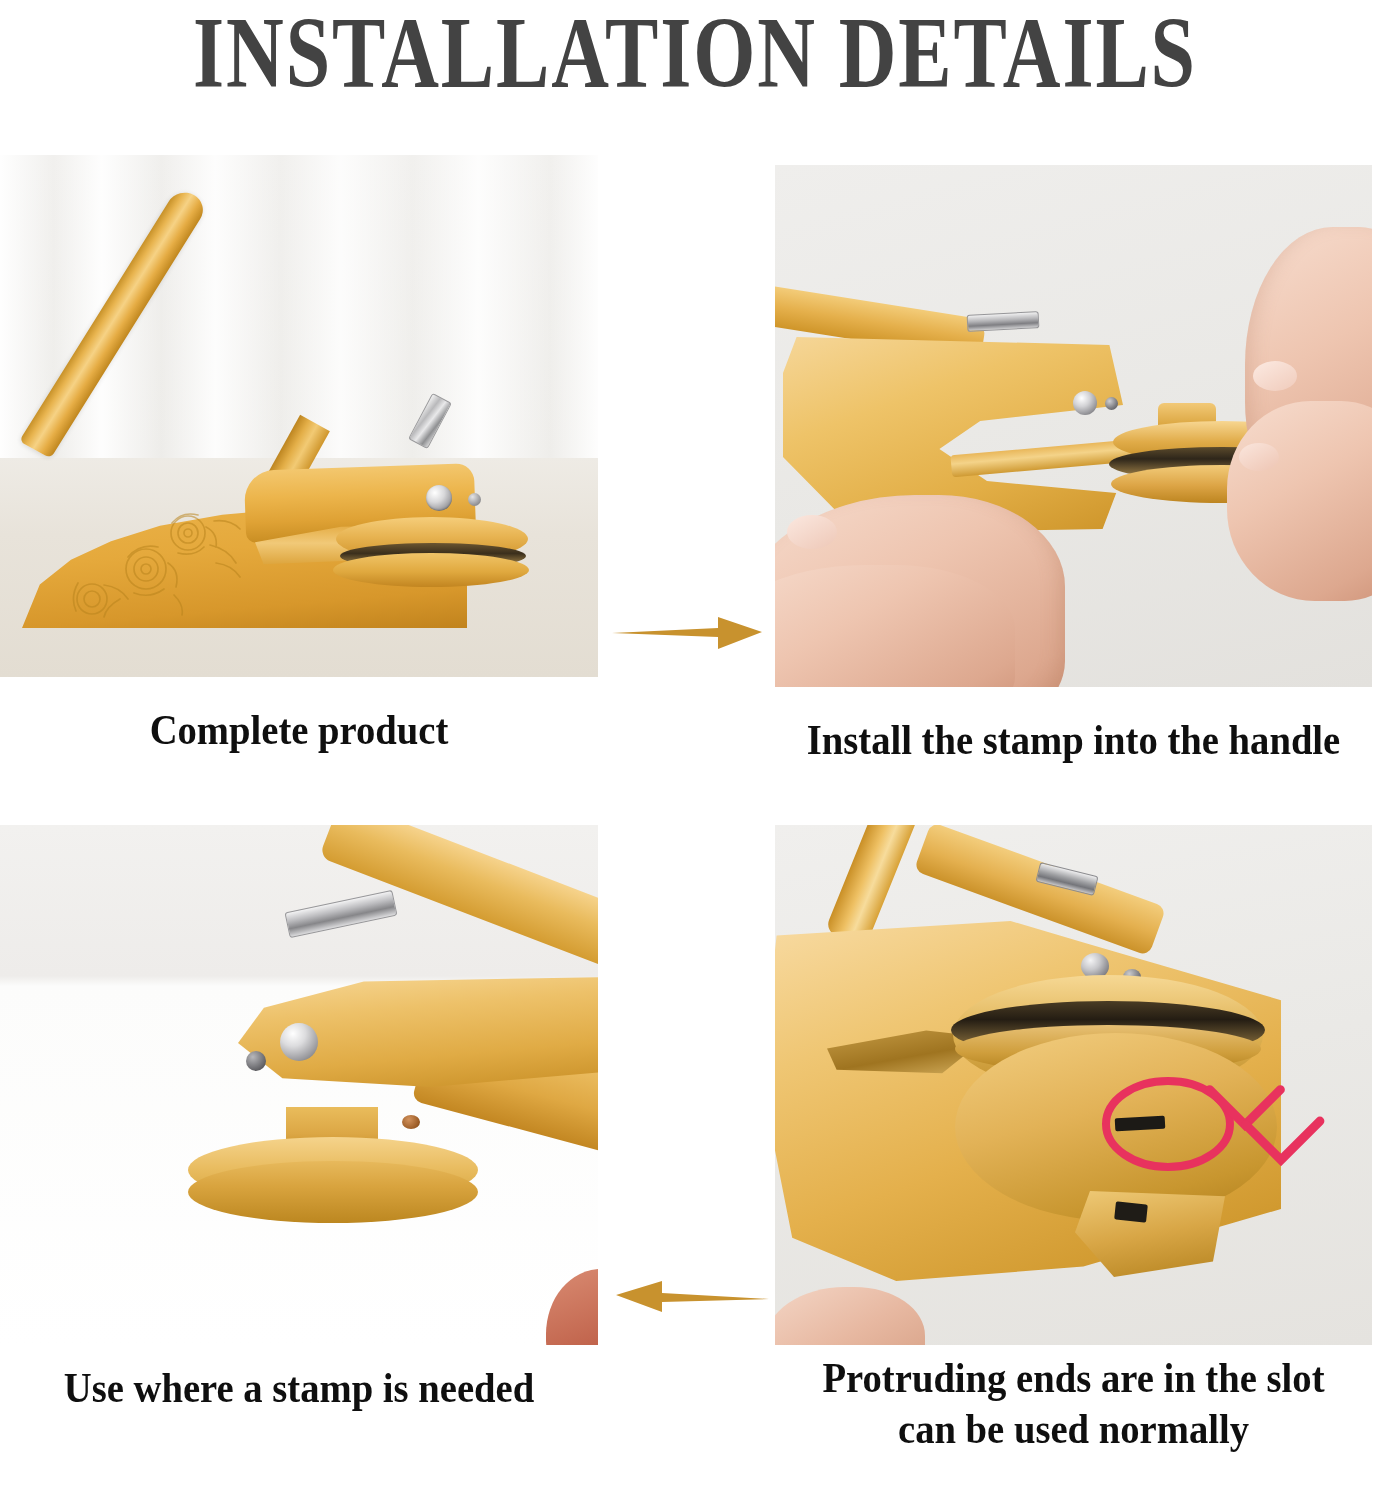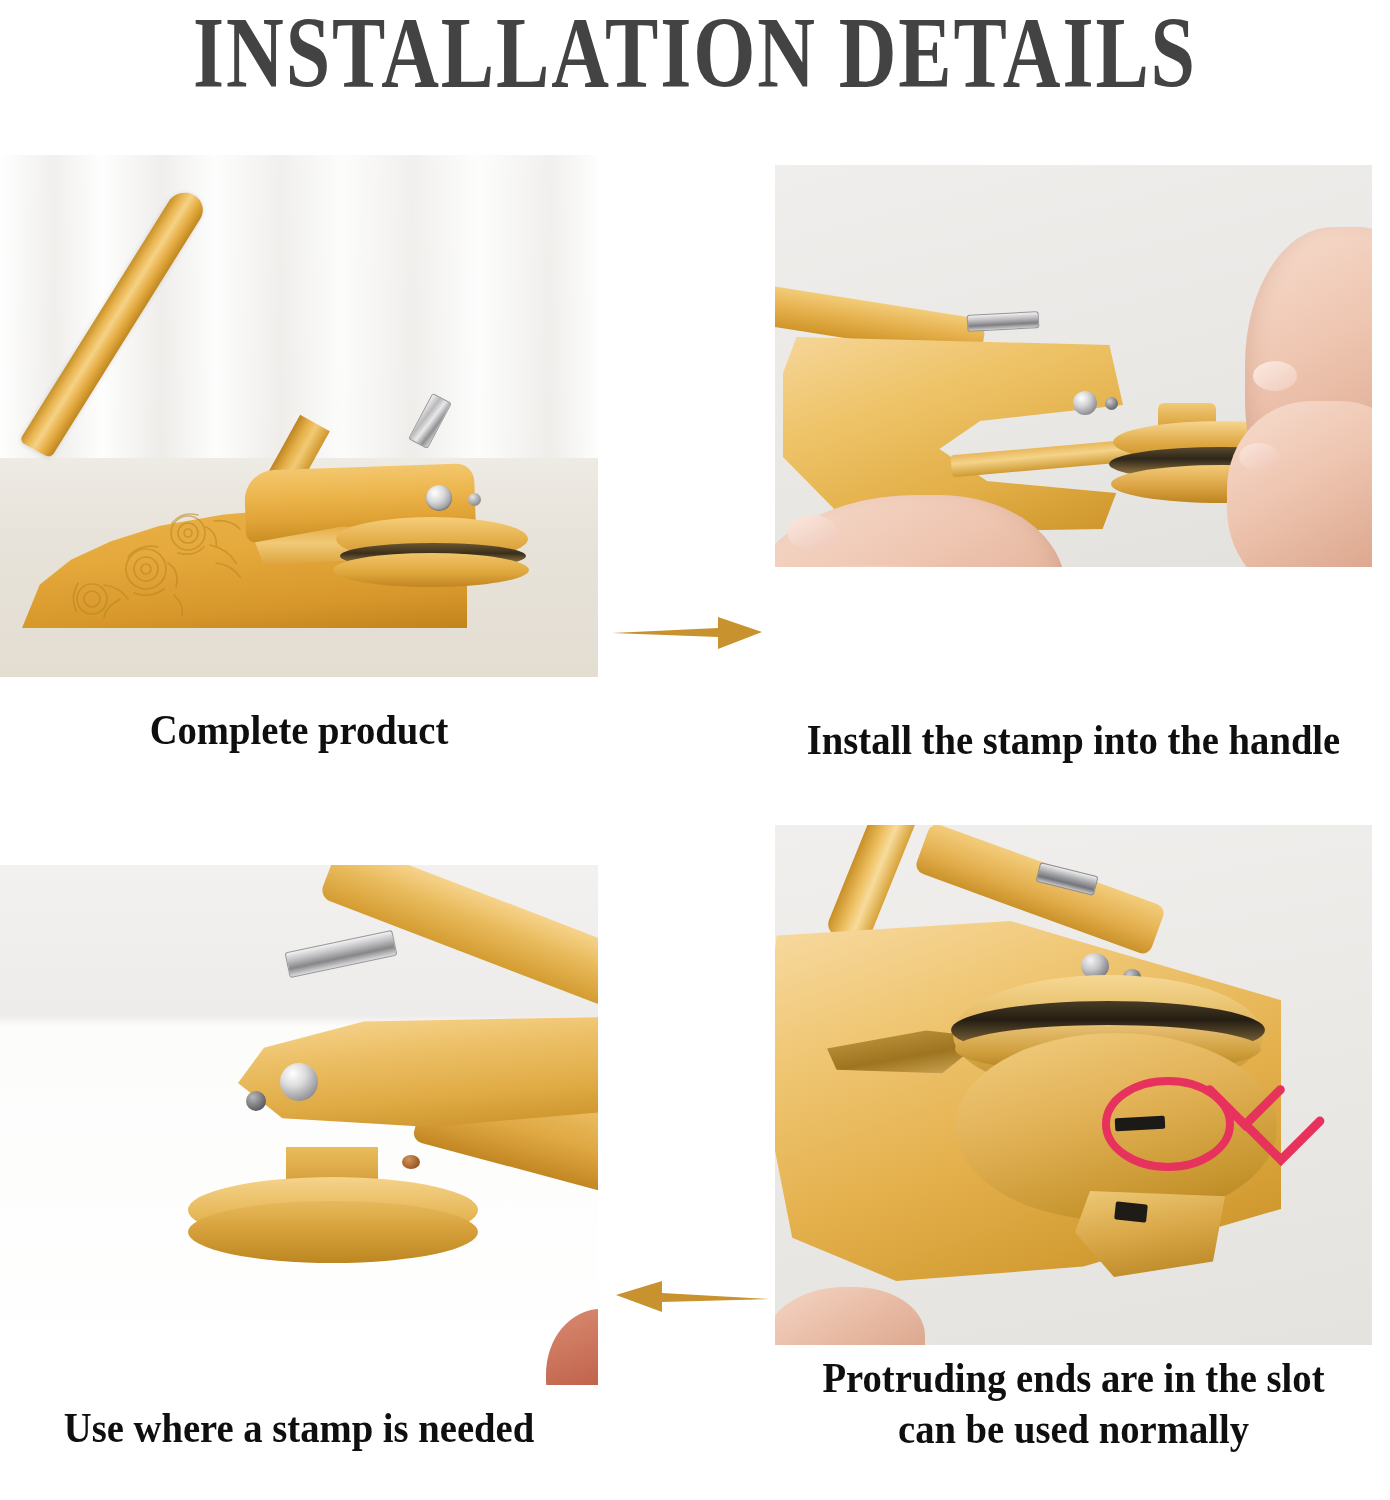--- a/index.html
+++ b/index.html
@@ -33,22 +33,22 @@
   .grid {
     position: absolute;
     top: 155px;
     left: 0;
     width: 1390px;
     height: 1345px;
   }
 
   .cell { position: absolute; }
   .cell-tl { left: 0px;    top: 0px;   width: 598px; height: 522px; }
-  .cell-tr { left: 775px;  top: 10px;  width: 597px; height: 402px; }
-  .cell-bl { left: 0px;    top: 710px; width: 598px; height: 520px; }
+  .cell-tr { left: 775px;  top: 10px;  width: 597px; height: 522px; }
+  .cell-bl { left: 0px;    top: 670px; width: 598px; height: 520px; }
   .cell-br { left: 775px;  top: 670px; width: 597px; height: 520px; }
 
   .photo {
     position: absolute;
     inset: 0;
     overflow: hidden;
     background: #ecebe8;
   }
 
   

